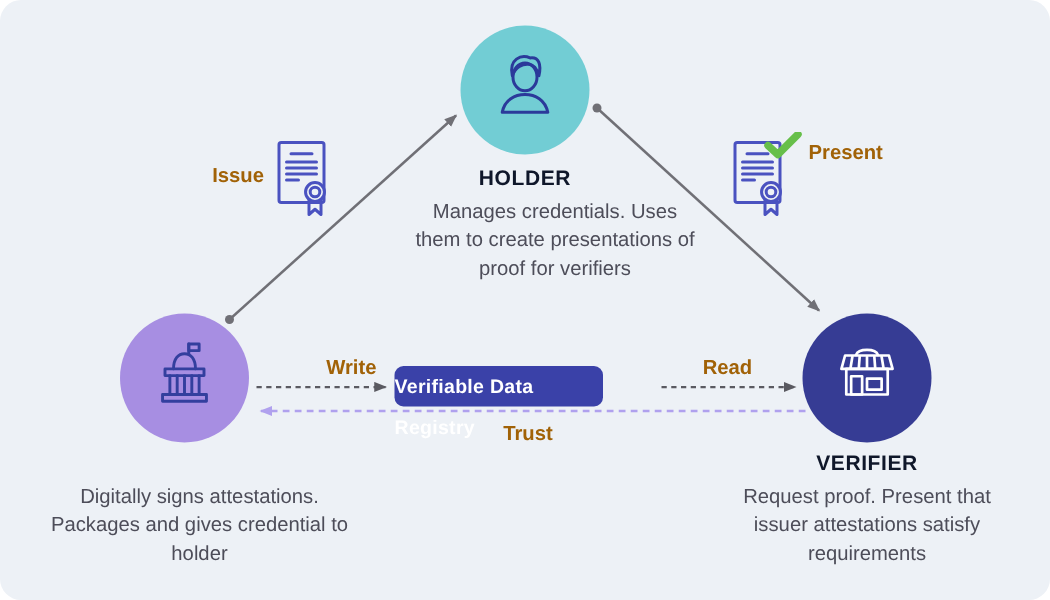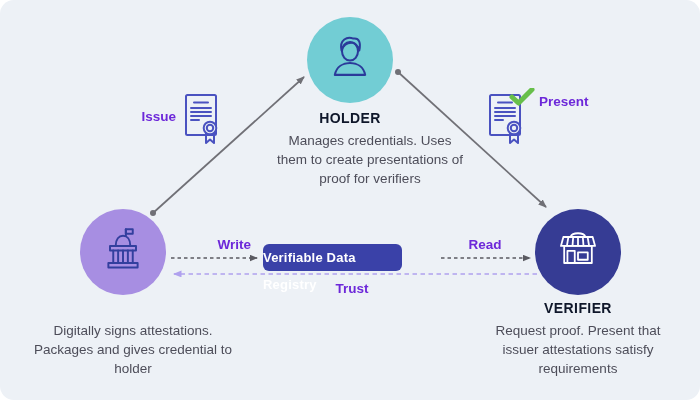--- a/index.html
+++ b/index.html
@@ -13,21 +13,21 @@
   .role{position:absolute;font-size:14px;font-weight:bold;color:#0f172a;letter-spacing:.4px;text-align:center;}
   .role-holder{left:250px;top:110px;width:200px;}
   .role-issuer{left:23px;top:300px;width:200px;}
   .role-verifier{left:478px;top:300px;width:200px;}
   .desc{position:absolute;font-size:13.5px;color:#4d4d59;line-height:1.42;text-align:center;}
   .desc-holder{left:252px;top:131px;width:196px;margin-left:20px;}
   .desc-issuer{left:28px;top:321px;width:210px;}
   .desc-verifier{left:478px;top:321px;width:200px;}
   .registry{position:absolute;left:263px;top:244px;width:139px;height:27px;background:#3a41a8;border-radius:6px;
     color:#ffffff;font-size:13px;font-weight:bold;line-height:27px;letter-spacing:.2px;}
-  .edge-label{position:absolute;font-size:13.5px;font-weight:600;color:#6d28d9;}
+  .edge-label{position:absolute;font-size:13.5px;font-weight:600;color:#a16207;}
   .lbl-write{left:175px;top:237px;width:76px;text-align:right;}
   .lbl-read{left:447px;top:237px;width:76px;text-align:center;}
   .lbl-trust{left:312px;top:281px;width:80px;text-align:center;}
   .lbl-issue{left:126px;top:109px;width:50px;text-align:right;}
   .lbl-present{left:539px;top:94px;width:70px;text-align:left;}
   .cert{position:absolute;}
   .cert-issue{left:181px;top:91px;width:44px;height:56px;}
   .cert-present{left:486px;top:88px;width:50px;height:60px;}
 </style>
 </head>

